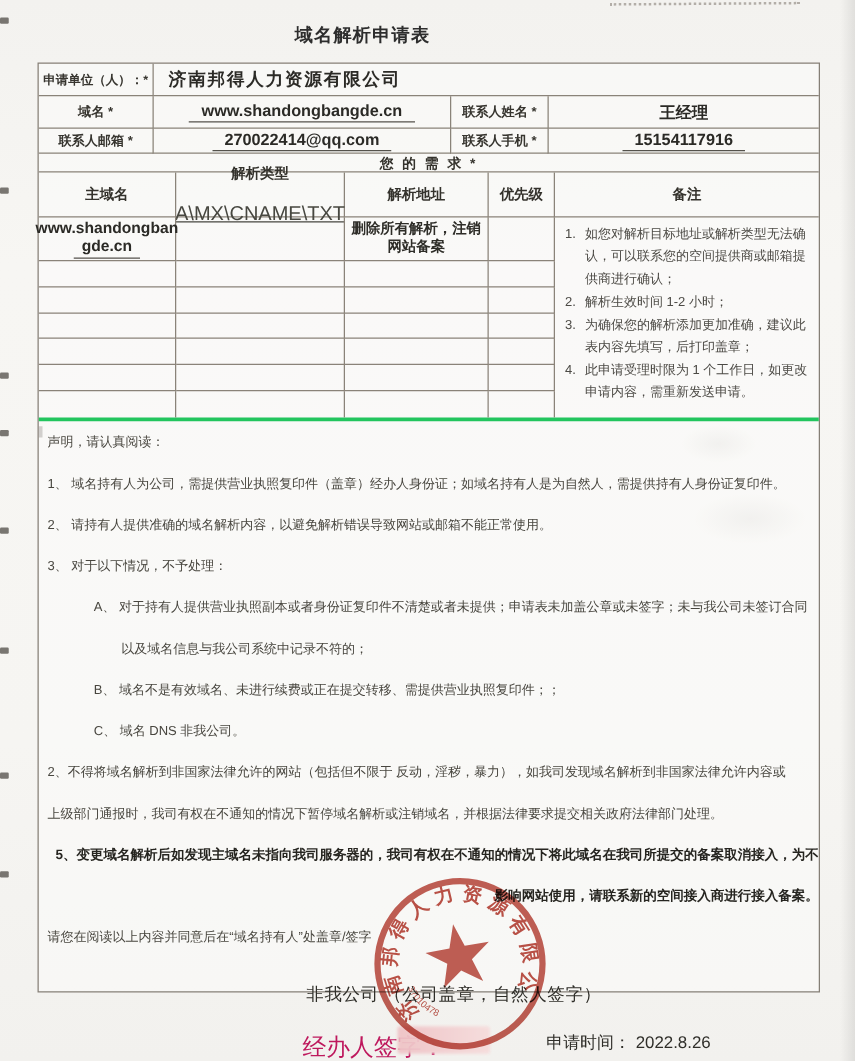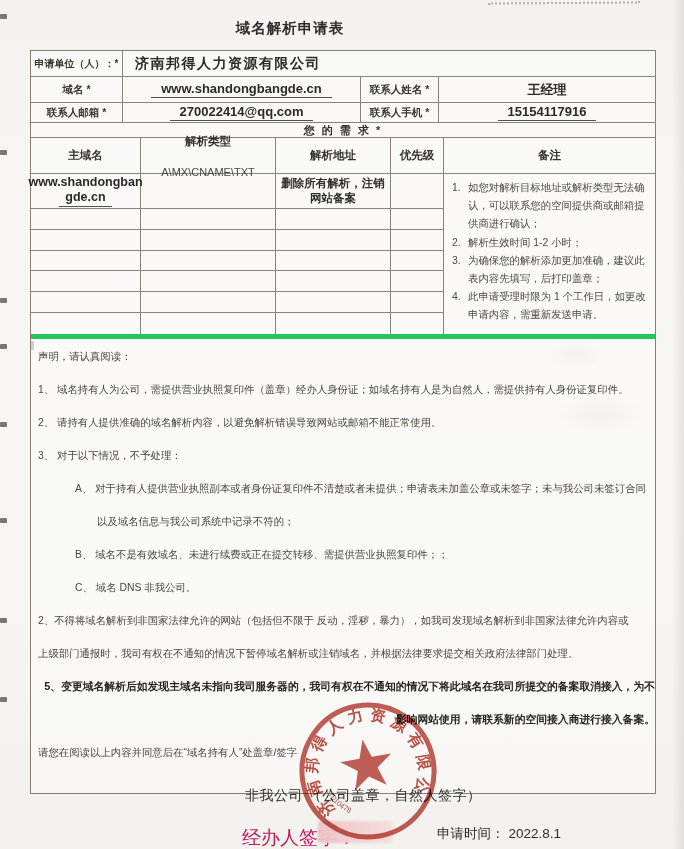--- a/index.html
+++ b/index.html
@@ -39,29 +39,29 @@
     display:flex;align-items:center;justify-content:center;
     font-size:11px;font-weight:bold;letter-spacing:2px;color:#34322c;}
 
   .grid-needs{display:grid;grid-template-columns:110px 135px 115px 53px 211px;
     grid-template-rows:36px 35px repeat(6,20.8px);}
   .nc{box-sizing:border-box;border-right:1px solid #8a8379;border-bottom:1px solid #8a8379;
     display:flex;align-items:center;justify-content:center;flex-direction:column;}
   .nc.nr{border-right:none;}
   .nc.nb{border-bottom:none;}
   .hd{font-size:11.5px;font-weight:bold;color:#34322c;}
-  .hd-sub{font-size:11px;font-weight:normal;color:#474740;margin-top:17px;}
+  .hd-sub{font-size:16px;font-weight:normal;color:#474740;margin-top:17px;text-decoration:underline;}
   .dval{font-size:12.5px;font-weight:bold;color:#2b2a26;line-height:15px;text-align:center;}
   .addr{font-size:11.5px;font-weight:bold;color:#2e2d28;line-height:15px;text-align:center;padding:0 2px;}
   .remarks{align-items:stretch;justify-content:flex-start;padding:5px 4px 0 8px;}
   .rm{display:flex;font-size:10.4px;line-height:18.2px;color:#4c4a45;}
   .rm .n{width:16px;flex:none;}
   .rm .t{flex:1;}
 
-  .decl{box-sizing:border-box;border-top:5px solid #22c55e;height:444px;overflow:hidden;padding-top:1px;}
+  .decl{box-sizing:border-box;border-top:3px solid #22c55e;height:444px;overflow:hidden;padding-top:1px;}
   .dl{height:33px;line-height:33px;font-size:10.4px;color:#48463f;white-space:nowrap;padding-left:7px;}
   .dl.i1{padding-left:44px;}
   .dl.i2{padding-left:66px;}
   .dl.b{font-weight:bold;color:#262520;font-size:10.8px;text-align:right;}
 
   .holder-line{position:absolute;left:245px;top:787px;font-size:14px;color:#2f2e29;letter-spacing:0.5px;}
   .signer-label{position:absolute;left:242px;top:825px;font-size:19px;color:#be185d;font-family:Liberation Serif, serif;}
   .date-line{position:absolute;left:437px;top:825px;font-size:13.5px;color:#2f2e29;}
   .date-line .dv{margin-left:4px;}
 
@@ -197,21 +197,21 @@
     <div class="dl b">5、变更域名解析后如发现主域名未指向我司服务器的，我司有权在不通知的情况下将此域名在我司所提交的备案取消接入，为不</div>
     <div class="dl b">影响网站使用，请联系新的空间接入商进行接入备案。</div>
     <div class="dl">请您在阅读以上内容并同意后在“域名持有人”处盖章/签字</div>
   </div>
 </div>
 
 <div class="holder-line">非我公司 （公司盖章，自然人签字）</div>
 <div class="signer-label">经办人签字：</div>
 <div class="redact"></div>
 <div class="date-line">
-  <span>申请时间：</span><span class="dv">2022.8.1</span>
+  <span>申请时间：</span><span class="dv">2022.8.26</span>
 </div>
 
 <svg class="seal" width="150" height="150" viewBox="0 0 150 150">
   <g transform="rotate(-10 75 75)" fill="none">
     <circle cx="75" cy="75" r="66" stroke="#b43a2e" stroke-width="5" opacity="0.92"></circle>
     <path id="sealArc" d="M 35.9,107.8 A 51,51 0 1 1 114.1,107.8"></path>
     <path id="numArc" d="M 29.7,83 A 46,46 0 0 0 67,120.3"></path>
     <text font-size="15.5" font-weight="bold" fill="#b43a2e" font-family="Liberation Sans, sans-serif">
       <textPath href="#sealArc" startOffset="0" textLength="246">济南邦得人力资源有限公司</textPath>
     </text>

